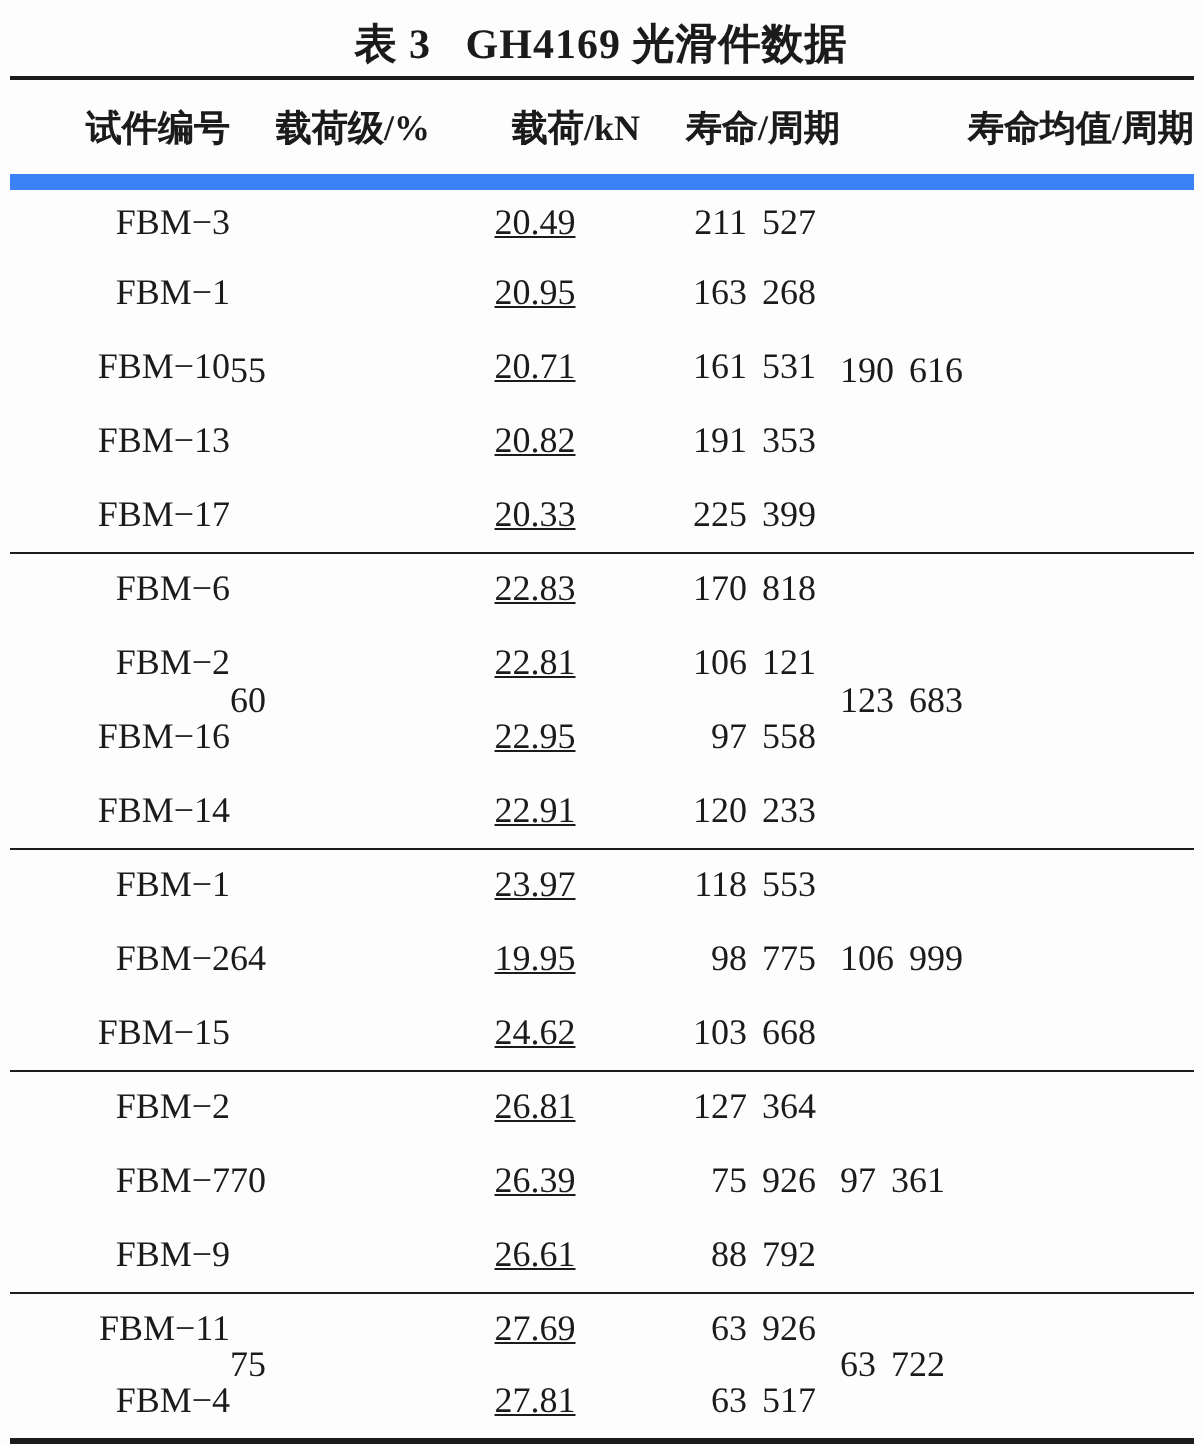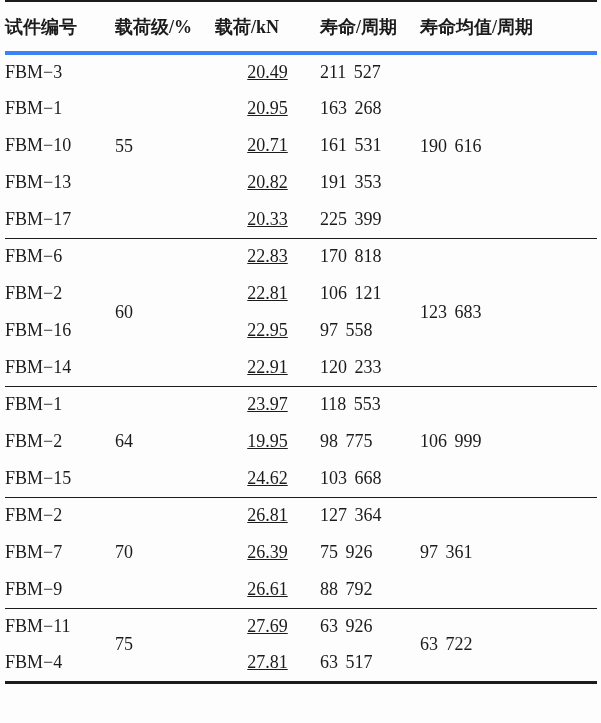--- a/index.html
+++ b/index.html
@@ -30,40 +30,41 @@
   }
   col.c1 { width: 110px; }
   col.c2 { width: 100px; }
   col.c3 { width: 105px; }
   col.c4 { width: 100px; }
   col.c5 { width: 177px; }
   thead th {
     font-weight: bold;
     font-size: 18px;
     height: 52px;
-    text-align: left;
-    border-bottom: 4px solid #3b82f6;
+    text-align: right;
+    border-bottom: 8px solid #3b82f6;
     vertical-align: middle;
   }
   tbody.group { border-top: 1.5px solid #1c1c1c; }
   td {
     height: 37px;
     font-size: 18px;
     vertical-align: middle;
   }
-  td.c1 { text-align: left; }
+  td.c1 { text-align: right; }
   td.c2 { text-align: left; }
   td.c3 { text-align: center; text-decoration: underline; }
-  td.c4 { padding-right: 12px; word-spacing: 3px; }
+  td.c4 { text-align: right; padding-right: 12px; word-spacing: 3px; }
   td.c5 { text-align: left; word-spacing: 3px; }
 </style>
 </head>
 <body>
 
 <div class="page">
+  <div class="title">表 3   GH4169 光滑件数据</div>
 
   <table class="data">
     <colgroup>
       <col class="c1">
         <col class="c2">
         <col class="c3">
         <col class="c4">
         <col class="c5">
     </colgroup>
     <thead>

